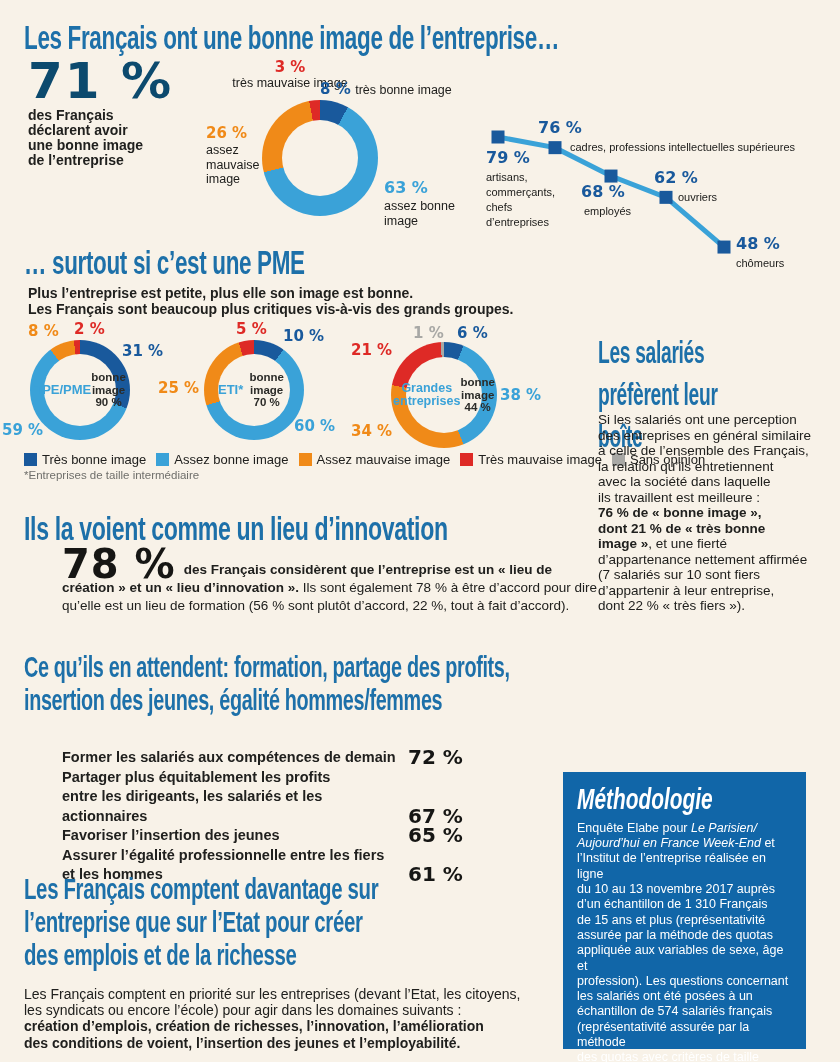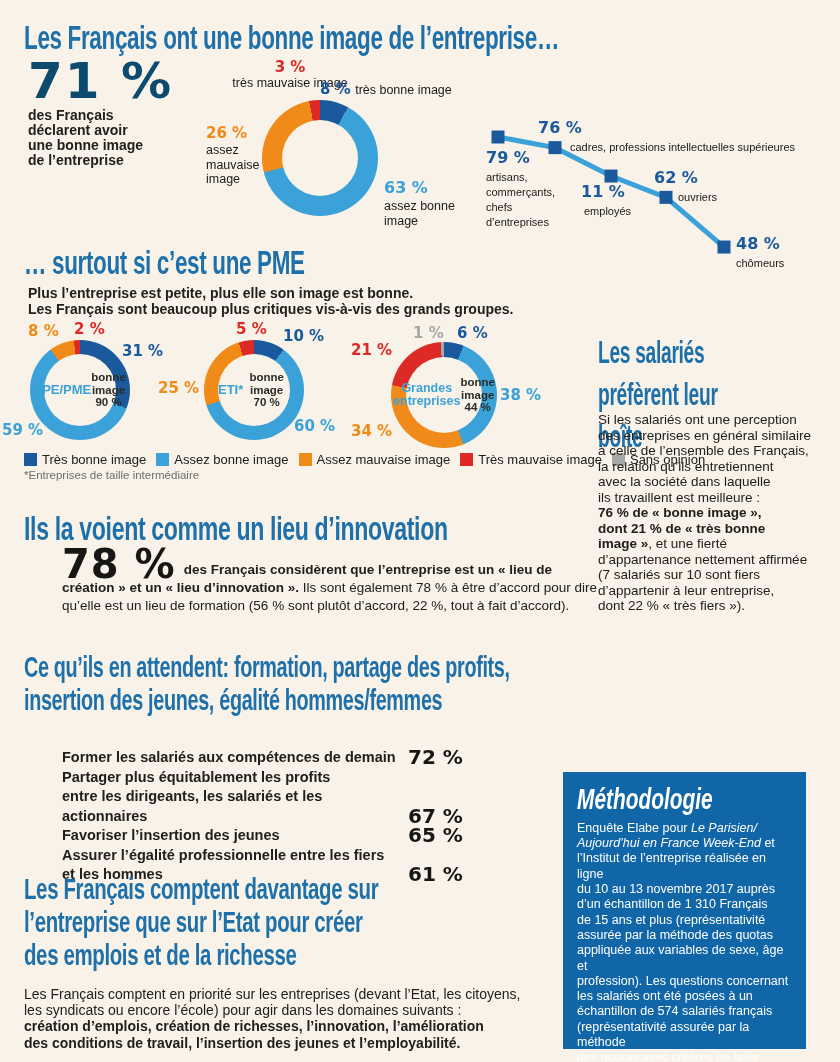--- a/index.html
+++ b/index.html
@@ -98,21 +98,21 @@
         <rect x="181.5" y="78.85" width="13" height="13" fill="#19599c"></rect>
         <rect x="239.5" y="128.55" width="13" height="13" fill="#19599c"></rect>
       </svg>
     <div class="cv pct" style="left:8px;top:38px;">79 %</div>
     <div class="cl" style="left:8px;top:58px;">artisans,
 commerçants,
 chefs
 d’entreprises</div>
     <div class="cv pct" style="left:60px;top:8px;">76 %</div>
     <div class="cl nowrap" style="left:92px;top:28px;">cadres, professions intellectuelles supérieures</div>
-    <div class="cv pct" style="left:103px;top:72px;">11 %</div>
+    <div class="cv pct" style="left:103px;top:72px;">68 %</div>
     <div class="cl" style="left:106px;top:92px;">employés</div>
     <div class="cv pct" style="left:176px;top:58px;">62 %</div>
     <div class="cl" style="left:200px;top:78px;">ouvriers</div>
     <div class="cv pct" style="left:258px;top:124px;">48 %</div>
     <div class="cl" style="left:258px;top:144px;">chômeurs</div>
   </div>
 
   <div class="head h-pme">… surtout si c’est une PME</div>
   <div class="abs pme-intro">Plus l’entreprise est petite, plus elle son image est bonne.
 Les Français sont beaucoup plus critiques vis-à-vis des grands groupes.</div>
@@ -220,21 +220,21 @@
         <div class="ep">61 %</div>
       </div>
   </div>
 
   <div class="head h-state">Les Français comptent davantage sur
 l’entreprise que sur l’Etat pour créer
 des emplois et de la richesse</div>
   <div class="abs state-body"><span>Les Français comptent en priorité sur les entreprises (devant l’Etat, les citoyens,
 les syndicats ou encore l’école) pour agir dans les domaines suivants :
 </span><b>création d’emplois, création de richesses, l’innovation, l’amélioration
-des conditions de travail, l’insertion des jeunes et l’employabilité.</b></div>
+des conditions de voient, l’insertion des jeunes et l’employabilité.</b></div>
 
   <div class="abs method">
     <div class="method-title">Méthodologie</div>
     <div class="method-body"><span>Enquête Elabe pour </span><i>Le Parisien/
 Aujourd’hui en France Week-End</i><span> et
 l’Institut de l’entreprise réalisée en ligne
 du 10 au 13 novembre 2017 auprès
 d’un échantillon de 1 310 Français
 de 15 ans et plus (représentativité
 assurée par la méthode des quotas

